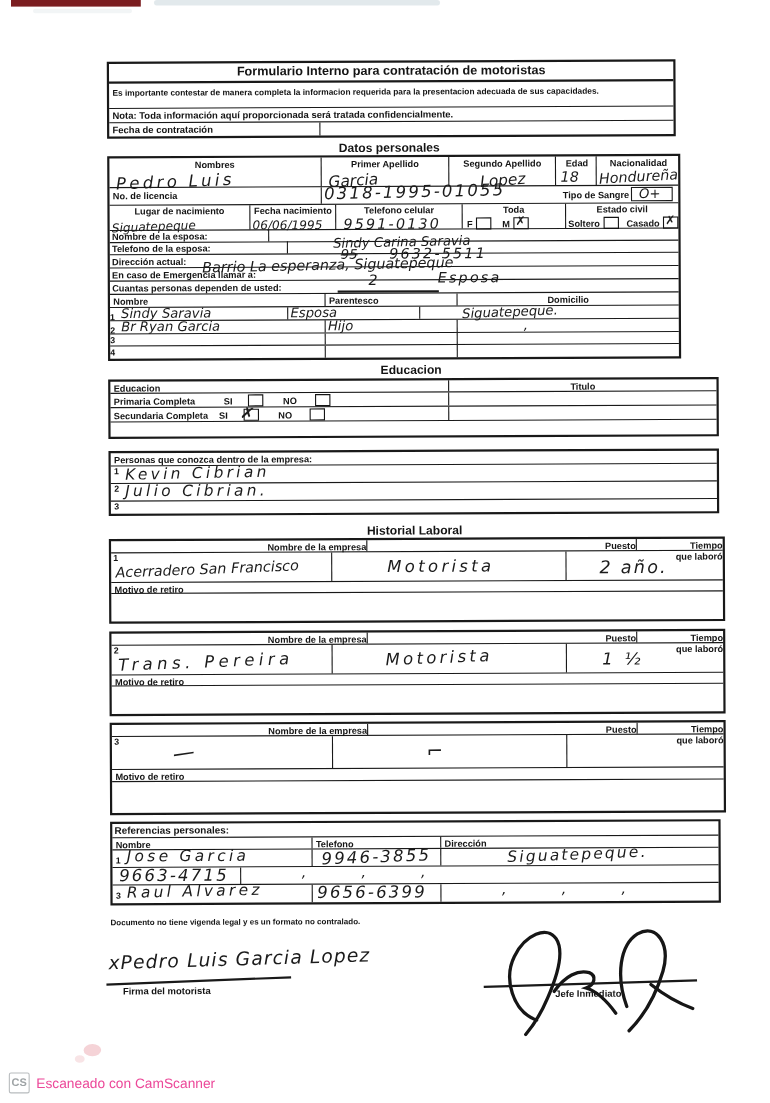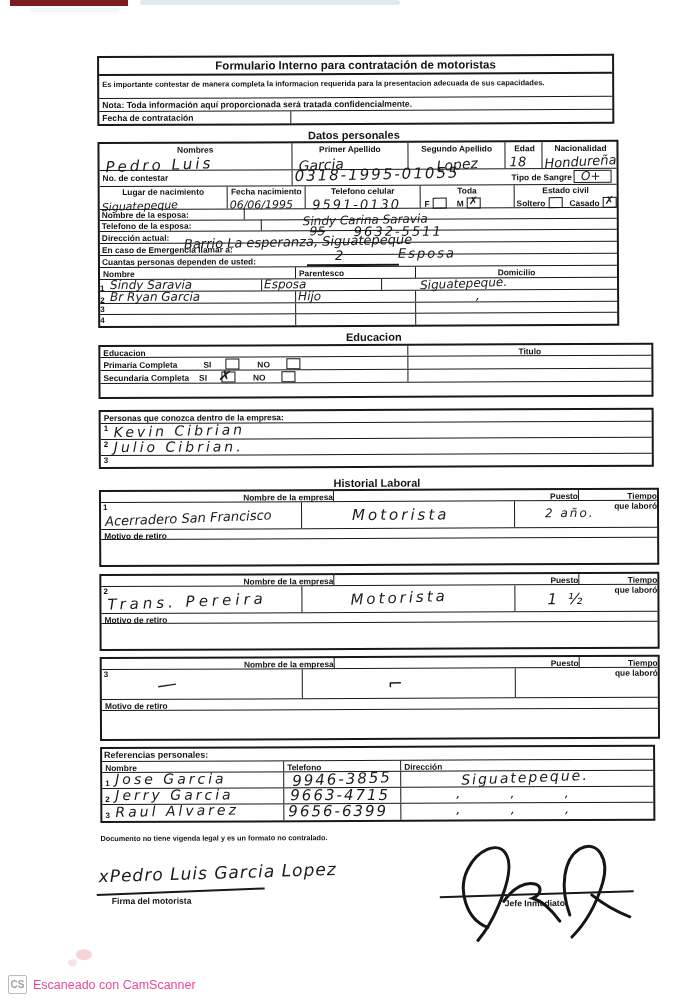--- a/index.html
+++ b/index.html
@@ -140,21 +140,21 @@
           <div class="lbl" style="padding-left:2px">Edad</div>
           <div class="hw" style="font-size:13px;margin:1px 0 0 4px">18</div>
         </div>
         <div class="cell" style="flex:1;overflow:visible">
           <div class="lbl" style="padding-left:2px">Nacionalidad</div>
           <div class="hw" style="font-size:13px;margin:1px 0 0 2px;transform:rotate(-3deg)">Hondureña</div>
         </div>
       </div>
 
       <div class="row rB">
-        <div class="cell lbl" style="width:193px;padding:2px 0 0 3px">No. de contestar</div>
+        <div class="cell lbl" style="width:193px;padding:2px 0 0 3px">No. de licencia</div>
         <div class="cell" style="width:217px;border-right:none;overflow:visible">
           <div class="hw" style="font-size:15px;letter-spacing:2px;margin:-5px 0 0 2px;transform:rotate(-1deg)">0318-1995-01055</div>
         </div>
         <div class="cell" style="flex:1;display:flex;align-items:center">
           <span class="lbl" style="padding-left:2px">Tipo de Sangre</span>
           <span style="display:inline-block;width:36px;height:11px;border:1.5px solid #191919;margin-left:2px;position:relative">
             <span class="hw" style="font-size:12px;position:absolute;left:6px;top:-2px">O+</span>
           </span>
         </div>
       </div>
@@ -316,21 +316,21 @@
       </div>
       <div class="row val" style="height:27px">
         <div class="cell c1">
             <span class="corner-n">1</span>
             <span class="hw" style="font-size:13px;position:absolute;left:4px;top:8px;transform:rotate(-2deg)">Acerradero San Francisco</span>
           </div>
         <div class="cell c2">
             <span class="hw" style="font-size:15px;position:absolute;left:50px;top:4px;letter-spacing:3px">Motorista</span>
           </div>
         <div class="cell c3">
-            <span class="hw" style="font-size:12px;position:absolute;left:30px;top:5px;letter-spacing:2px">2 año.</span>
+            <span class="hw" style="font-size:16px;position:absolute;left:30px;top:5px;letter-spacing:2px">2 año.</span>
           </div>
       </div>
       <div class="motivo lbl">Motivo de retiro</div>
       <div class="empty"></div>
     </div>
 
     <div class="blk bh bh2">
       <div class="row hdr">
         <div class="cell c1">Nombre de la empresa</div>
         <div class="cell c2">Puesto</div>
@@ -380,21 +380,20 @@
         <div class="cell c1" style="font-weight:bold;padding:1px 0 0 3px">Nombre</div>
         <div class="cell c2" style="font-weight:bold;padding:1px 0 0 3px">Telefono</div>
         <div class="cell c3" style="font-weight:bold;padding:1px 0 0 3px">Dirección</div>
       </div>
       <div class="row" style="height:16px">
         <div class="cell c1"><span class="num" style="padding-left:3px">1</span><span class="hw" style="font-size:14px;letter-spacing:3px;position:relative;top:-2px">Jose Garcia</span></div>
         <div class="cell c2"><span class="hw" style="font-size:15px;letter-spacing:2px;position:relative;left:8px;top:-2px;transform:rotate(-2deg);display:inline-block">9946-3855</span></div>
         <div class="cell c3"><span class="hw" style="font-size:14px;letter-spacing:2px;position:relative;left:60px;top:-2px;transform:rotate(-2deg);display:inline-block">Siguatepeque.</span></div>
       </div>
       <div class="row" style="height:16px">
-        <div class="cell c1"><span class="num" style="padding-left:3px">2</span><span class="hw" style="font-size:14px;letter-spacing:3px;position:relative;top:-2px">Jerry Garcia</span></div>
         <div class="cell c2"><span class="hw" style="font-size:15px;letter-spacing:2px;position:relative;left:6px;top:-2px">9663-4715</span></div>
         <div class="cell c3"><span class="hw ditto" style="position:relative;left:55px;top:-2px">‚ ‚ ‚</span></div>
       </div>
       <div class="row" style="height:16px">
         <div class="cell c1"><span class="num" style="padding-left:3px">3</span><span class="hw" style="font-size:14px;letter-spacing:3px;position:relative;top:-2px;transform:rotate(-1deg);display:inline-block">Raul Alvarez</span></div>
         <div class="cell c2"><span class="hw" style="font-size:15px;letter-spacing:2px;position:relative;left:4px;top:-2px">9656-6399</span></div>
         <div class="cell c3"><span class="hw ditto" style="position:relative;left:55px;top:-2px">‚ ‚ ‚</span></div>
       </div>
     </div>
 

